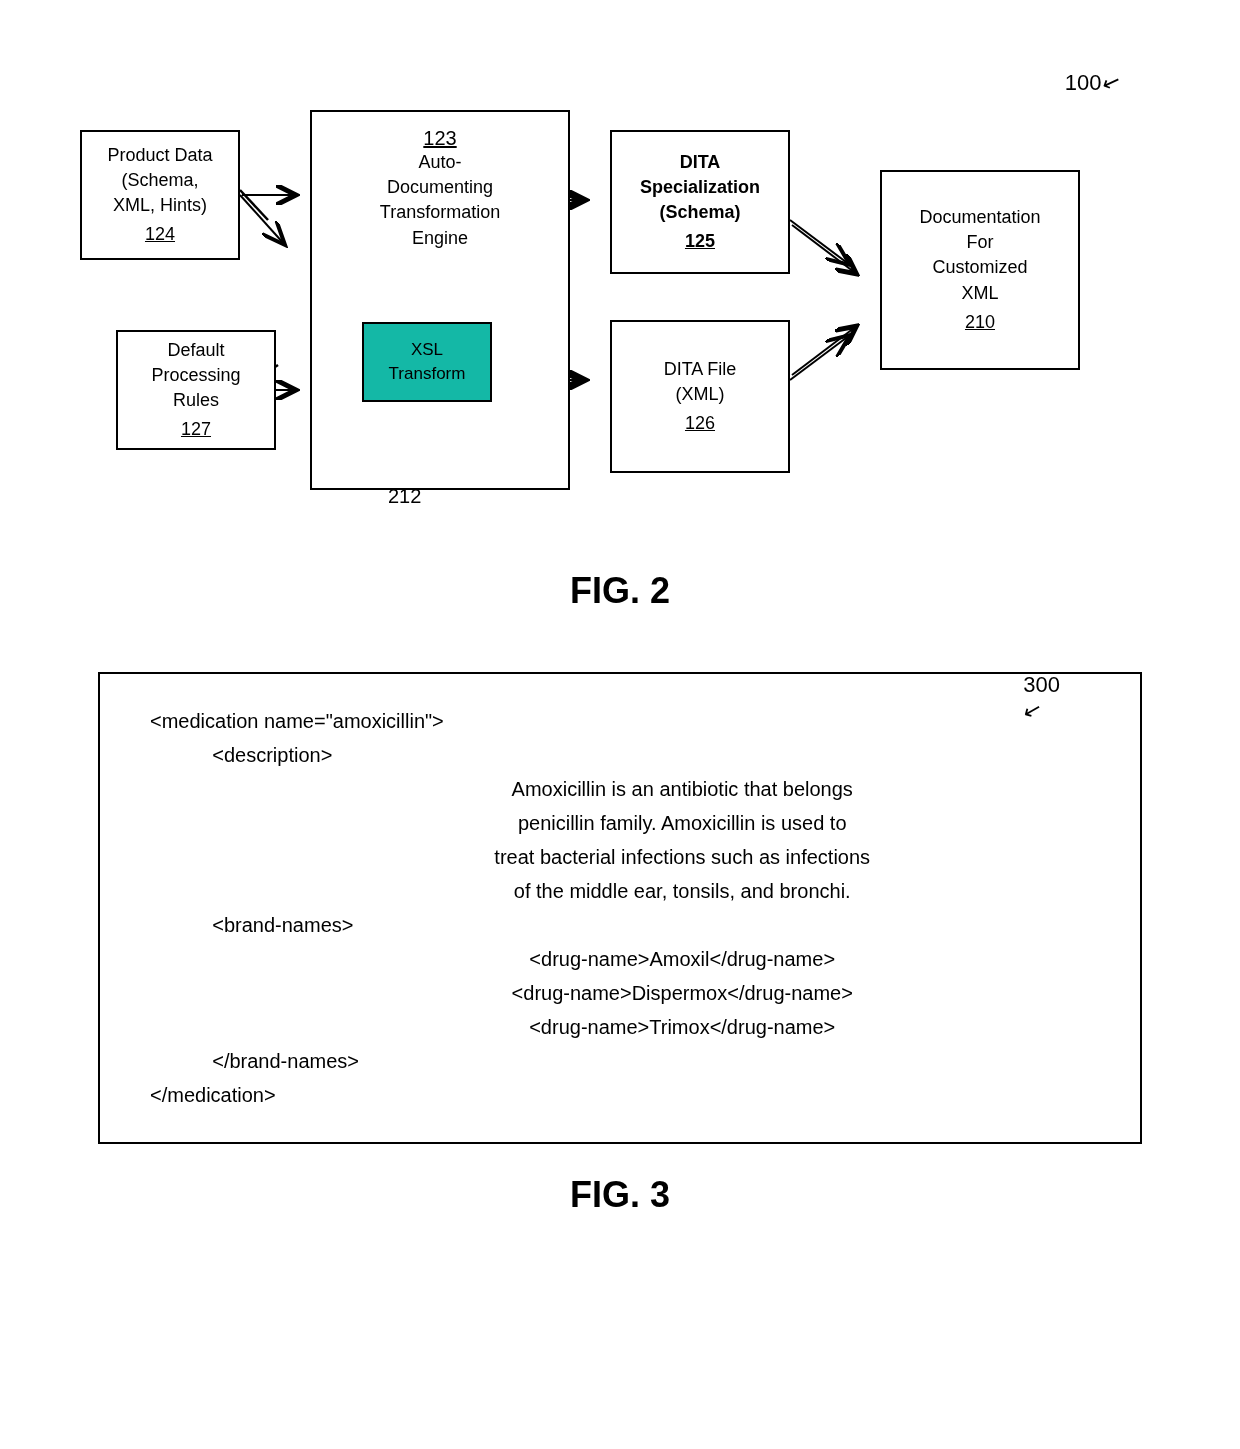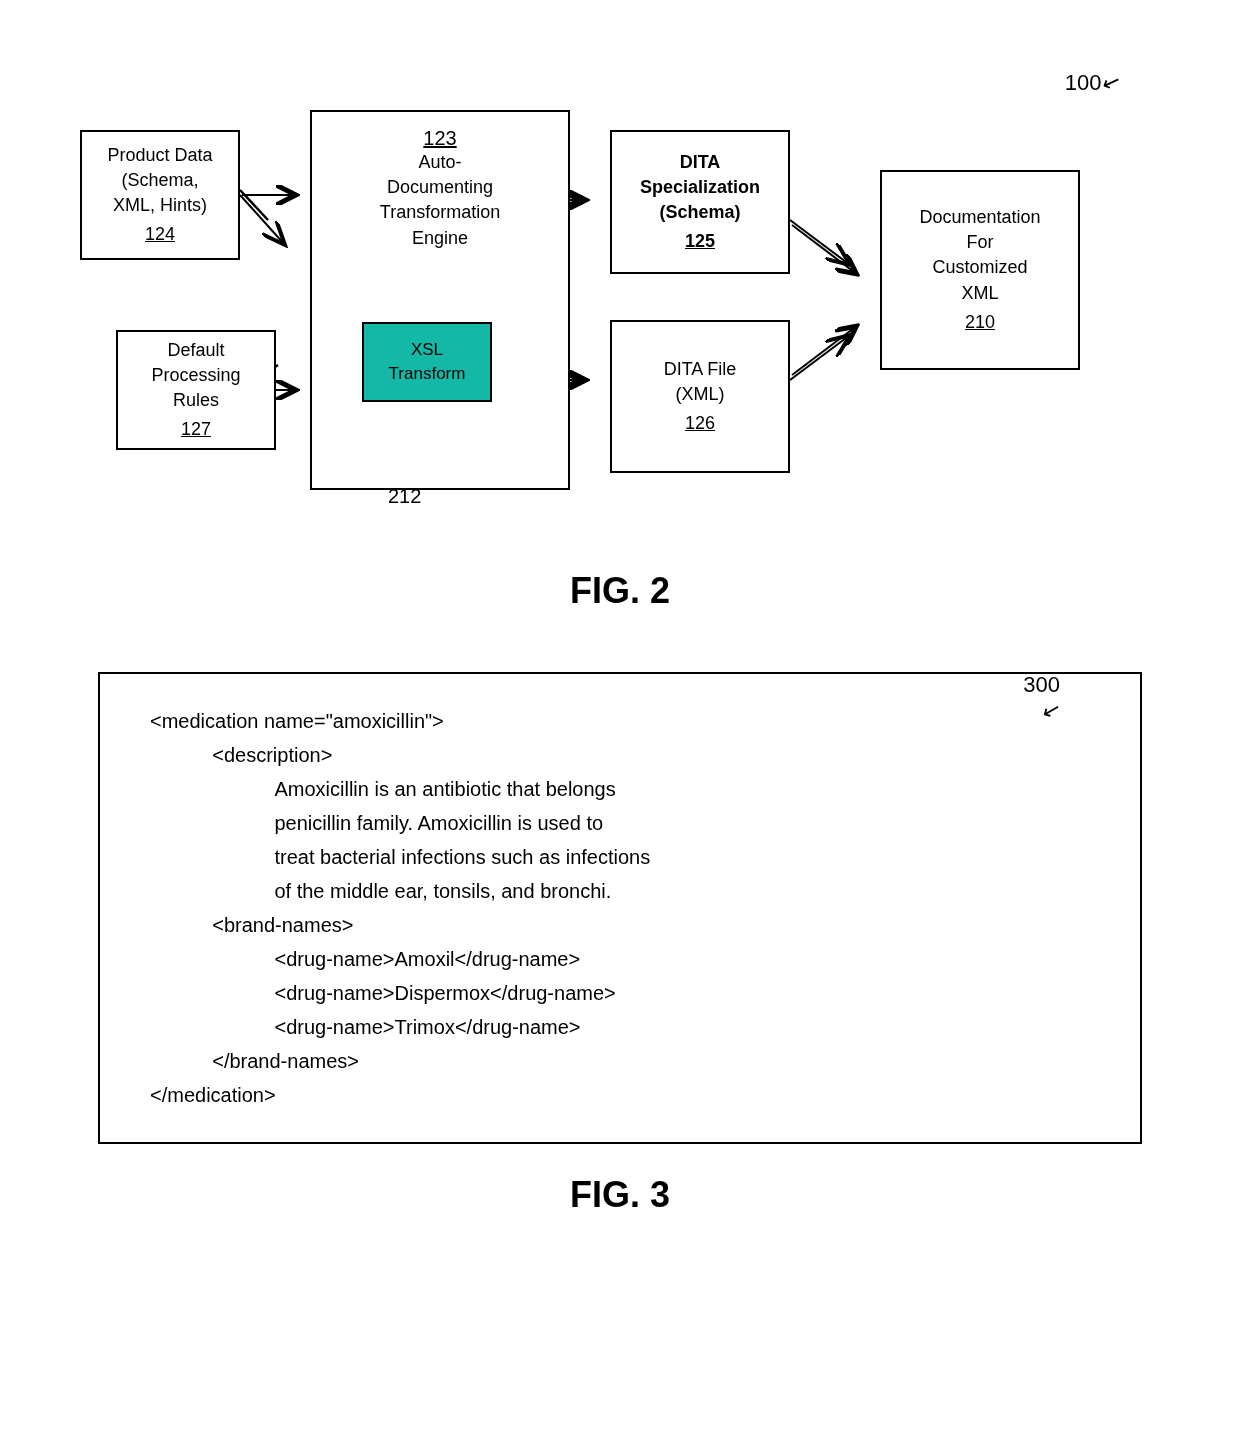--- a/index.html
+++ b/index.html
@@ -156,21 +156,21 @@
 
     .fig3-caption {
       text-align: center;
       font-size: 36px;
       font-weight: bold;
       margin-top: 30px;
       font-family: Arial, sans-serif;
     }
 
     .indent1 { padding-left: 40px; }
-    .indent2 { padding-left: 80px; }
+    .indent2 { padding-left: 80px; text-align: center; }
 
     .auto-doc-ref {
       text-decoration: underline;
       font-size: 20px;
     }
   </style>
 </head>
 <body>
 
 <div class="page">
@@ -272,21 +272,21 @@
       <div style="position:absolute; left:348px; top:415px; font-size:20px;">212</div>
 
     </div>
 
     <div class="fig2-caption">FIG. 2</div>
 
   </div>
 
   <div class="fig3-container">
 
-    <div style="position:absolute; top:0; right:140px; display:flex; flex-direction:column; align-items:flex-end;">
+    <div style="position:absolute; top:0; right:140px; display:flex; flex-direction:column; align-items:flex-start;">
       <span style="font-size:22px; font-family:Arial;">300</span>
       <span style="font-size:22px; display:inline-block; transform:rotate(195deg);">↗</span>
     </div>
 
     <div class="fig3-code-box">
       <div class="indent0">&lt;medication name="amoxicillin"&gt;</div>
       <div class="indent1">&nbsp;&nbsp;&nbsp;&nbsp;&lt;description&gt;</div>
       <div class="indent2">&nbsp;&nbsp;&nbsp;&nbsp;&nbsp;&nbsp;&nbsp;&nbsp;Amoxicillin is an antibiotic that belongs</div>
       <div class="indent2">&nbsp;&nbsp;&nbsp;&nbsp;&nbsp;&nbsp;&nbsp;&nbsp;penicillin family. Amoxicillin is used to</div>
       <div class="indent2">&nbsp;&nbsp;&nbsp;&nbsp;&nbsp;&nbsp;&nbsp;&nbsp;treat bacterial infections such as infections</div>

